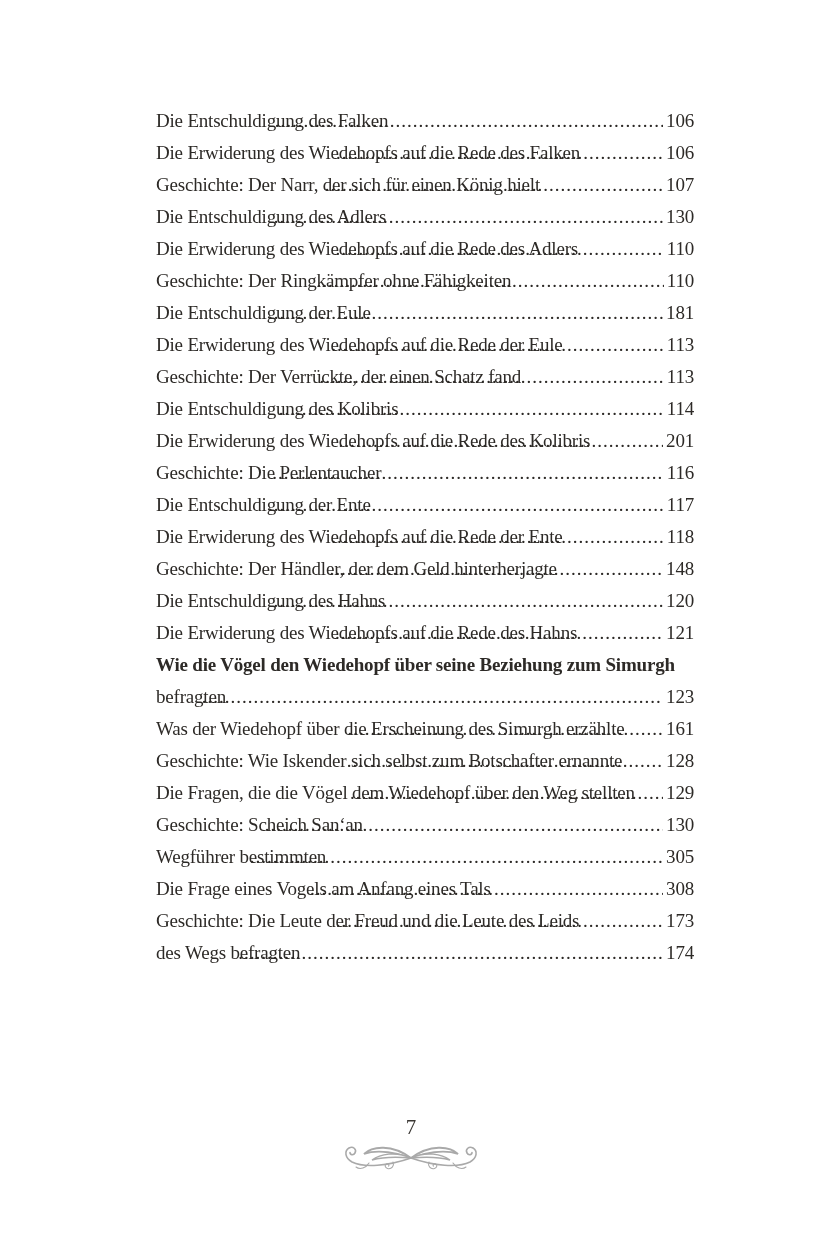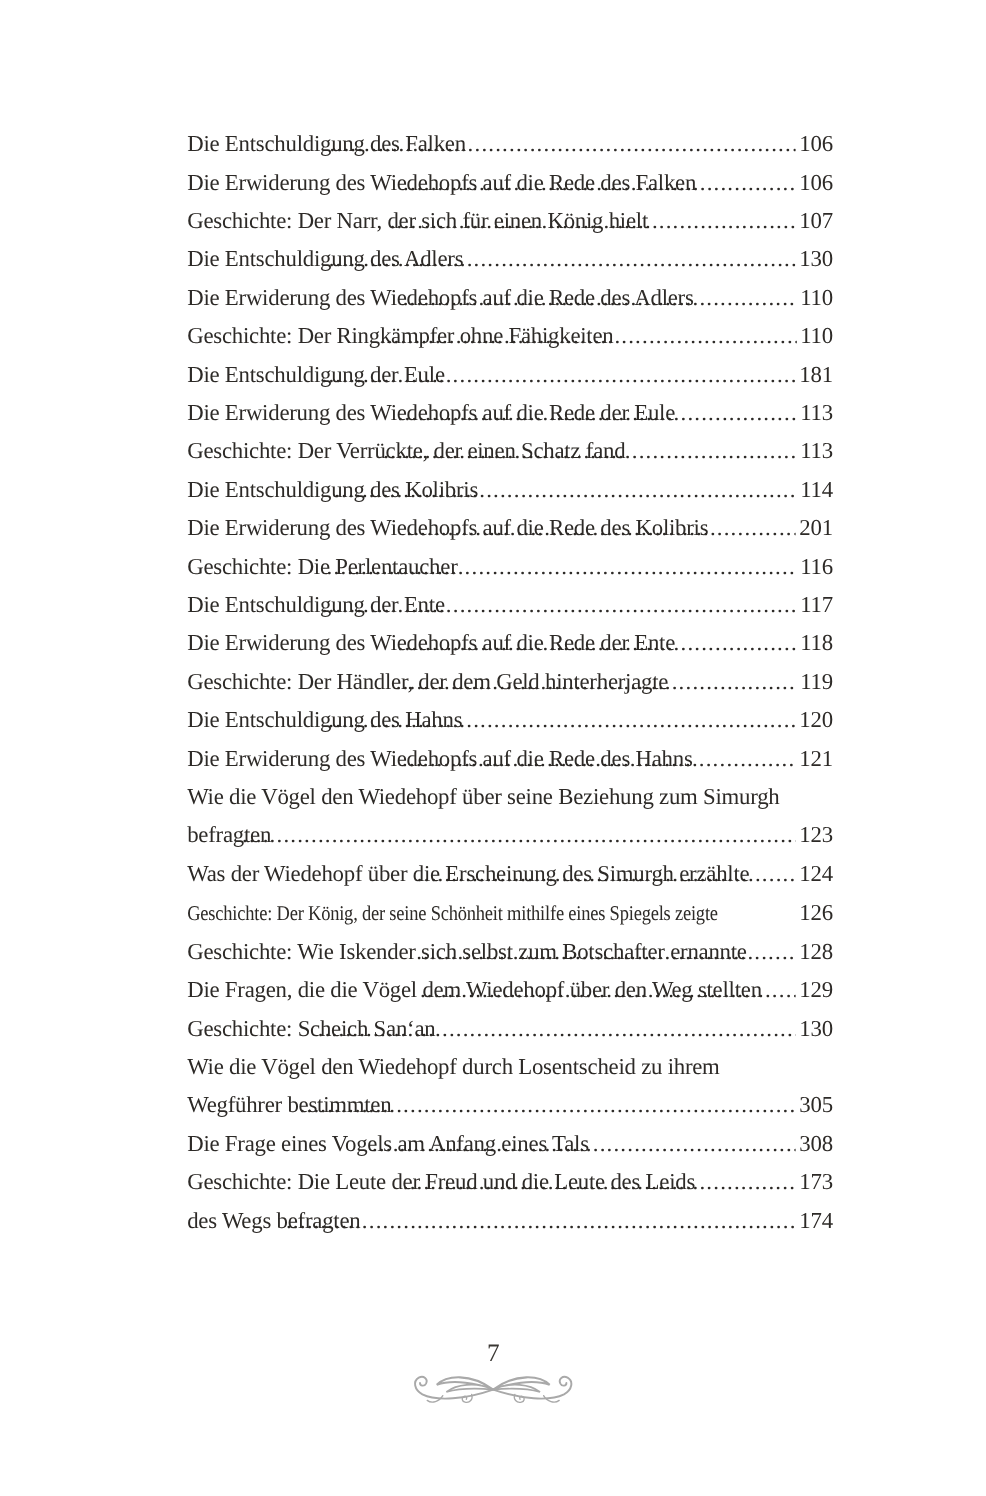--- a/index.html
+++ b/index.html
@@ -24,20 +24,21 @@
     top: 105px;
     width: 538px;
     font-size: 19px;
     letter-spacing: -0.2px;
     line-height: 32px;
   }
   .entry { width: 100%; }
   .cont-first-line {
     white-space: nowrap;
     overflow: hidden;
+    font-weight: bold;
   }
   .entry-line {
     display: flex;
     align-items: baseline;
     width: 100%;
   }
   .title {
     flex: 0 1 auto;
     min-width: 0;
     white-space: nowrap;
@@ -213,21 +214,21 @@
       <span class="dots"></span>
       <span class="pageno">118</span>
     </div>
   </div>
 
   <div class="entry">
 
     <div class="entry-line">
       <span class="title">Geschichte: Der Händler, der dem Geld hinterherjagte</span>
       <span class="dots"></span>
-      <span class="pageno">119</span>
+      <span class="pageno">148</span>
     </div>
   </div>
 
   <div class="entry">
 
     <div class="entry-line">
       <span class="title">Die Entschuldigung des Hahns</span>
       <span class="dots"></span>
       <span class="pageno">120</span>
     </div>
@@ -249,32 +250,24 @@
       <span class="dots"></span>
       <span class="pageno">123</span>
     </div>
   </div>
 
   <div class="entry">
 
     <div class="entry-line">
       <span class="title">Was der Wiedehopf über die Erscheinung des Simurgh erzählte</span>
       <span class="dots"></span>
-      <span class="pageno">124</span>
-    </div>
-  </div>
-
-  <div class="entry">
-
-    <div class="entry-line">
-      <span class="title condensed">Geschichte: Der König, der seine Schönheit mithilfe eines Spiegels zeigte</span>
-      <span class="dots no-dots"></span>
-      <span class="pageno">126</span>
-    </div>
-  </div>
+      <span class="pageno">161</span>
+    </div>
+  </div>
+
 
   <div class="entry">
 
     <div class="entry-line">
       <span class="title">Geschichte: Wie Iskender sich selbst zum Botschafter ernannte</span>
       <span class="dots"></span>
       <span class="pageno">128</span>
     </div>
   </div>
 
@@ -290,21 +283,20 @@
   <div class="entry">
 
     <div class="entry-line">
       <span class="title">Geschichte: Scheich San‘an</span>
       <span class="dots"></span>
       <span class="pageno">130</span>
     </div>
   </div>
 
   <div class="entry">
-    <div class="cont-first-line">Wie die Vögel den Wiedehopf durch Losentscheid zu ihrem</div>
     <div class="entry-line">
       <span class="title">Wegführer bestimmten</span>
       <span class="dots"></span>
       <span class="pageno">305</span>
     </div>
   </div>
 
   <div class="entry">
 
     <div class="entry-line">

